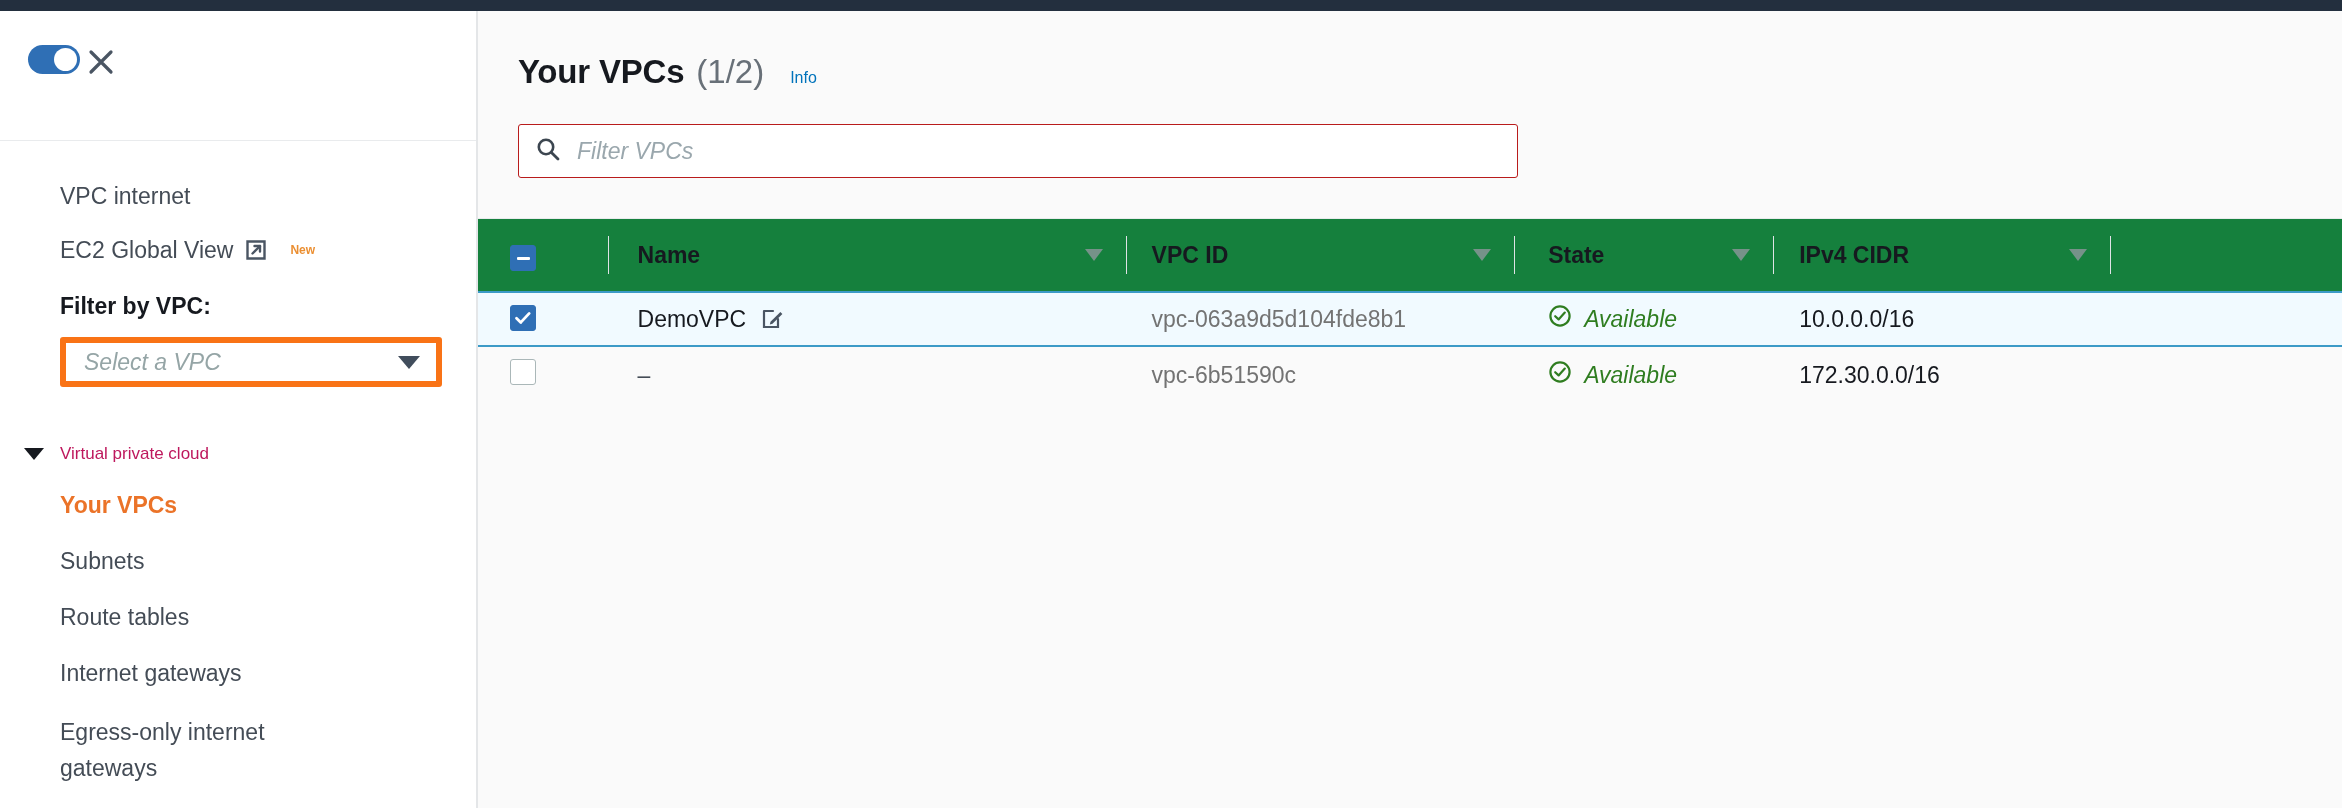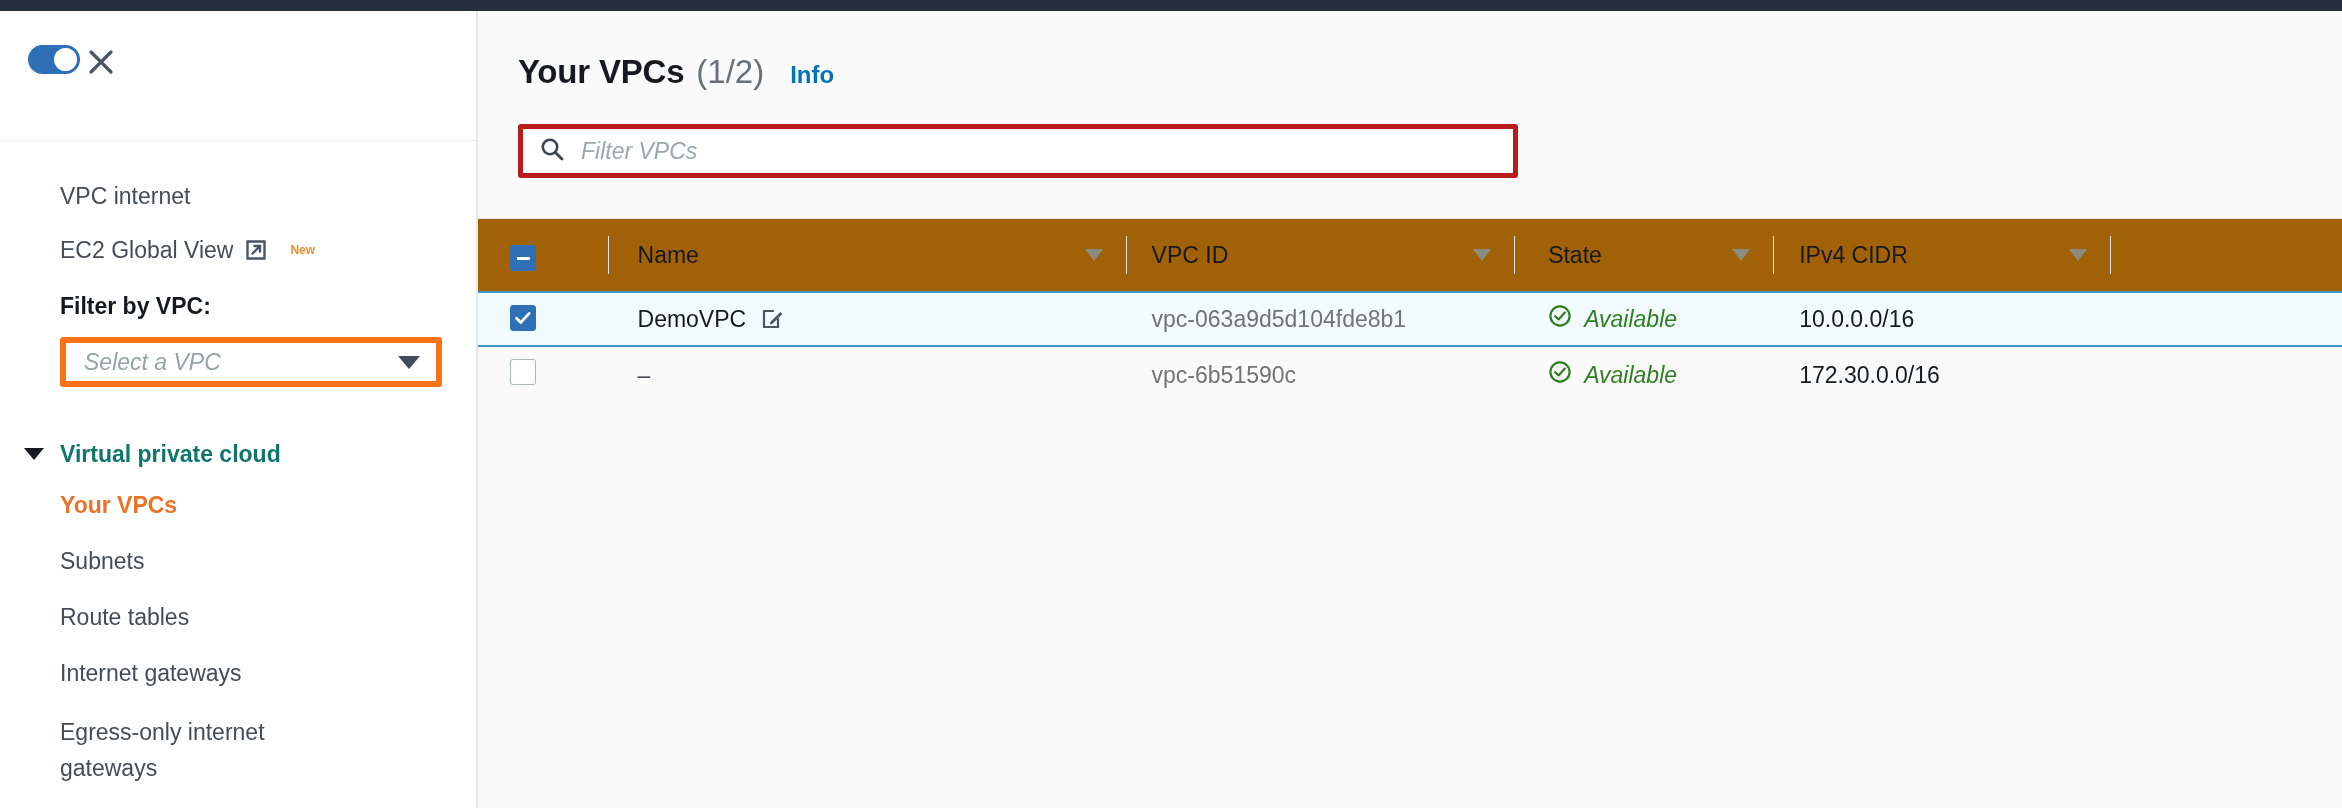--- a/index.html
+++ b/index.html
@@ -170,23 +170,23 @@
     cursor: pointer;
   }
   .nav-group .tri {
     width: 0; height: 0;
     border-left: 10px solid transparent;
     border-right: 10px solid transparent;
     border-top: 12px solid #16191f;
     margin-right: 16px;
   }
   .nav-group-label {
-    font-size: 23px;
-    font-weight: 700;
-    color: #0f766e;
+    font-size: 17px;
+    font-weight: 400;
+    color: #be185d;
     line-height: 30px;
   }
   .nav-sub {
     font-size: 23px;
     color: #444c56;
     padding: 13px 28px 13px 60px;
     line-height: 30px;
     cursor: pointer;
   }
   .nav-sub.active {
@@ -221,33 +221,33 @@
     color: #16191f;
     letter-spacing: -0.2px;
   }
   .page-count {
     font-size: 33px;
     color: #687078;
     margin-left: 12px;
     font-weight: 400;
   }
   .info-link {
-    font-size: 24px;
+    font-size: 16px;
     color: #0073bb;
-    font-weight: 700;
+    font-weight: 400;
     margin-left: 26px;
     cursor: pointer;
     text-align: right;
   }
 
   .filter-box {
     margin: 33px 0 0 0;
     width: 1000px;
     height: 54px;
-    border: 5px solid #b91c1c;
+    border: 1px solid #b91c1c;
     border-radius: 3px;
     background: #ffffff;
     display: flex;
     align-items: center;
     padding: 0 16px;
     box-sizing: border-box;
   }
   .filter-box .ph {
     font-size: 23px;
     font-style: italic;
@@ -276,23 +276,23 @@
   th.col-check, td.col-check { width: 100px; padding-left: 32px; }
   th.col-name,  td.col-name  { width: 400px; padding-left: 30px; }
   th.col-vpcid, td.col-vpcid { width: 300px; padding-left: 26px; }
   th.col-state, td.col-state { width: 200px; padding-left: 34px; }
   th.col-cidr,  td.col-cidr  { width: 260px; padding-left: 26px; }
   th.col-extra, td.col-extra { width: 400px; padding-left: 26px; }
 
   thead th {
     height: 72px;
     font-size: 23px;
-    font-weight: 400;
+    font-weight: 700;
     color: #16191f;
-    background: #a16207;
+    background: #15803d;
     position: relative;
   }
   thead th.sep::before {
     content: "";
     position: absolute;
     left: 0; top: 17px;
     height: 38px;
     width: 1px;
     background: #dfe3e6;
   }

